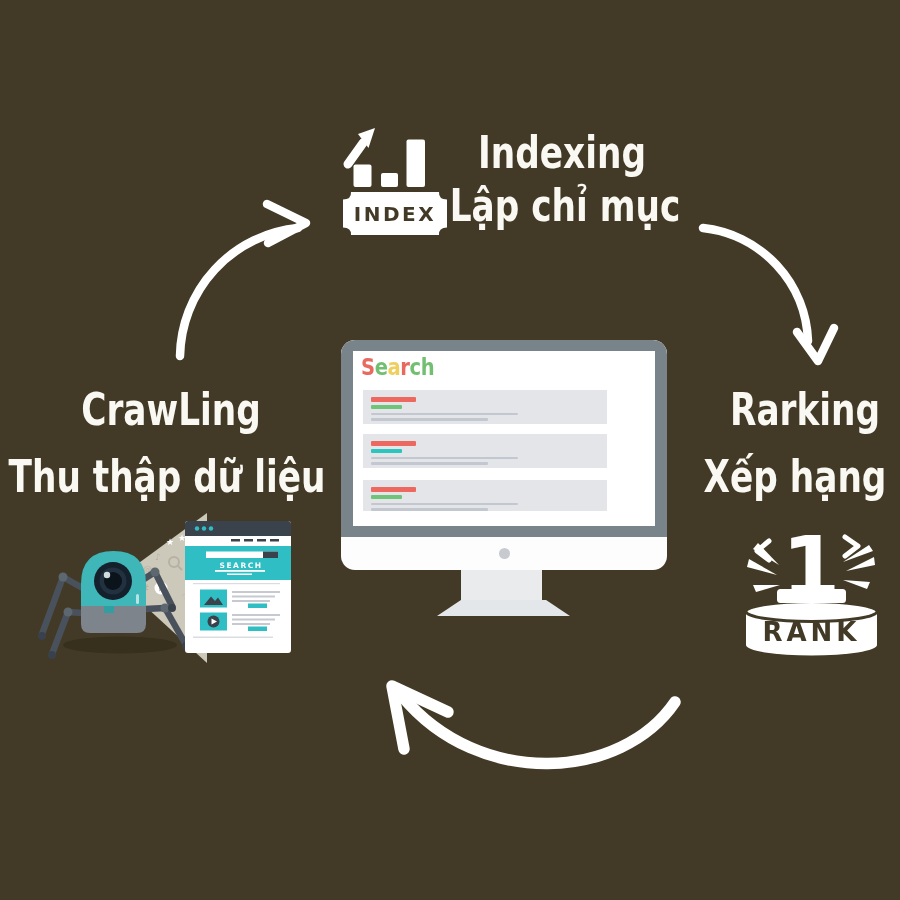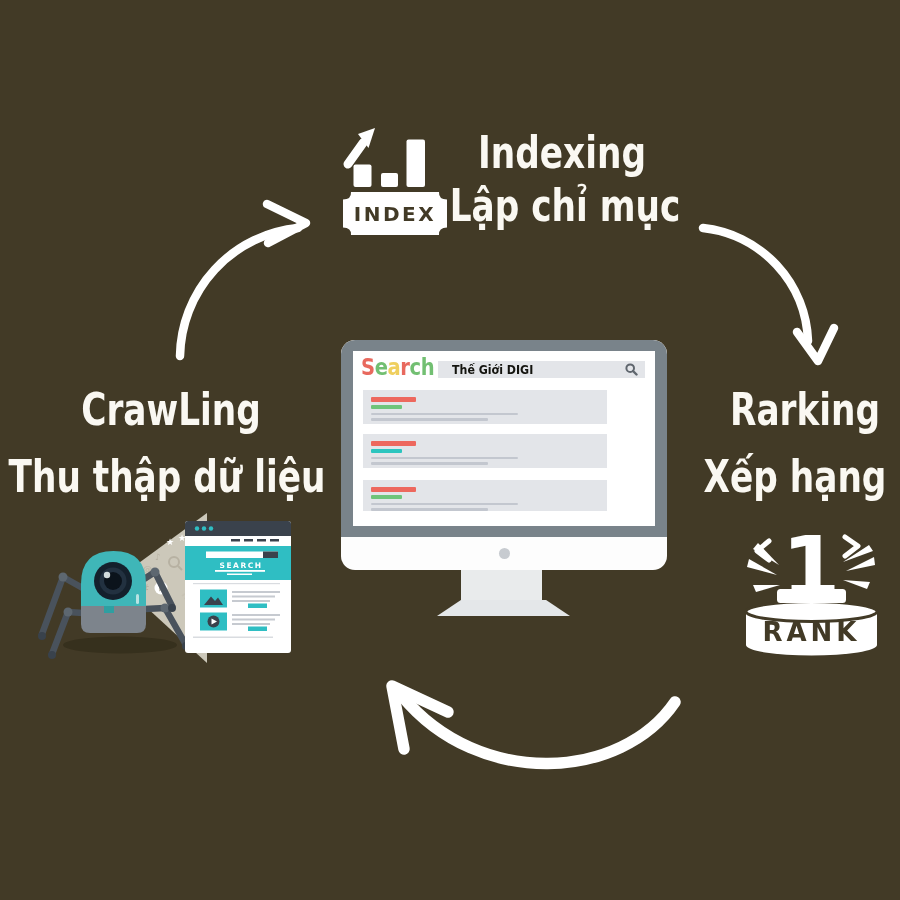--- a/index.html
+++ b/index.html
@@ -209,27 +209,20 @@
   <div class="label" style="left:167px;top:455px">Thu thập dữ liệu</div>
   <div class="label" style="left:805px;top:388px">Rarking</div>
   <div class="label" style="left:795px;top:455px">Xếp hạng</div>
 
   <div class="monitor-outer">
     <div class="bezel"></div>
     <div class="screen">
       <div class="logo">
         <span style="color: rgb(232, 105, 94);">S</span><span style="color: rgb(114, 191, 114);">e</span><span style="color: rgb(239, 207, 94);">a</span><span style="color: rgb(232, 105, 94);">r</span><span style="color: rgb(114, 191, 114);">c</span><span style="color: rgb(114, 191, 114);">h</span>
       </div>
-      <div class="search-bar">
-        <div class="search-query">Thế Giới DIGI</div>
-        <svg class="magnifier" width="13" height="13">
-          <circle cx="5.2" cy="5.2" r="3.8" fill="none" stroke="#5f666e" stroke-width="2"></circle>
-          <line x1="8" y1="8" x2="11.5" y2="11.5" stroke="#5f666e" stroke-width="2.4" stroke-linecap="round"></line>
-        </svg>
-      </div>
 
       <div class="result-card" style="top:39px;height:34px">
         <div class="bar b-title" style="background: rgb(237, 104, 94);"></div>
         <div class="bar b-tag" style="background: rgb(111, 196, 122);"></div>
         <div class="bar b-line1"></div>
         <div class="bar b-line2"></div>
       </div>
       <div class="result-card" style="top:83px;height:34px">
         <div class="bar b-title" style="background: rgb(237, 104, 94);"></div>
         <div class="bar b-tag" style="background: rgb(44, 197, 191);"></div>

